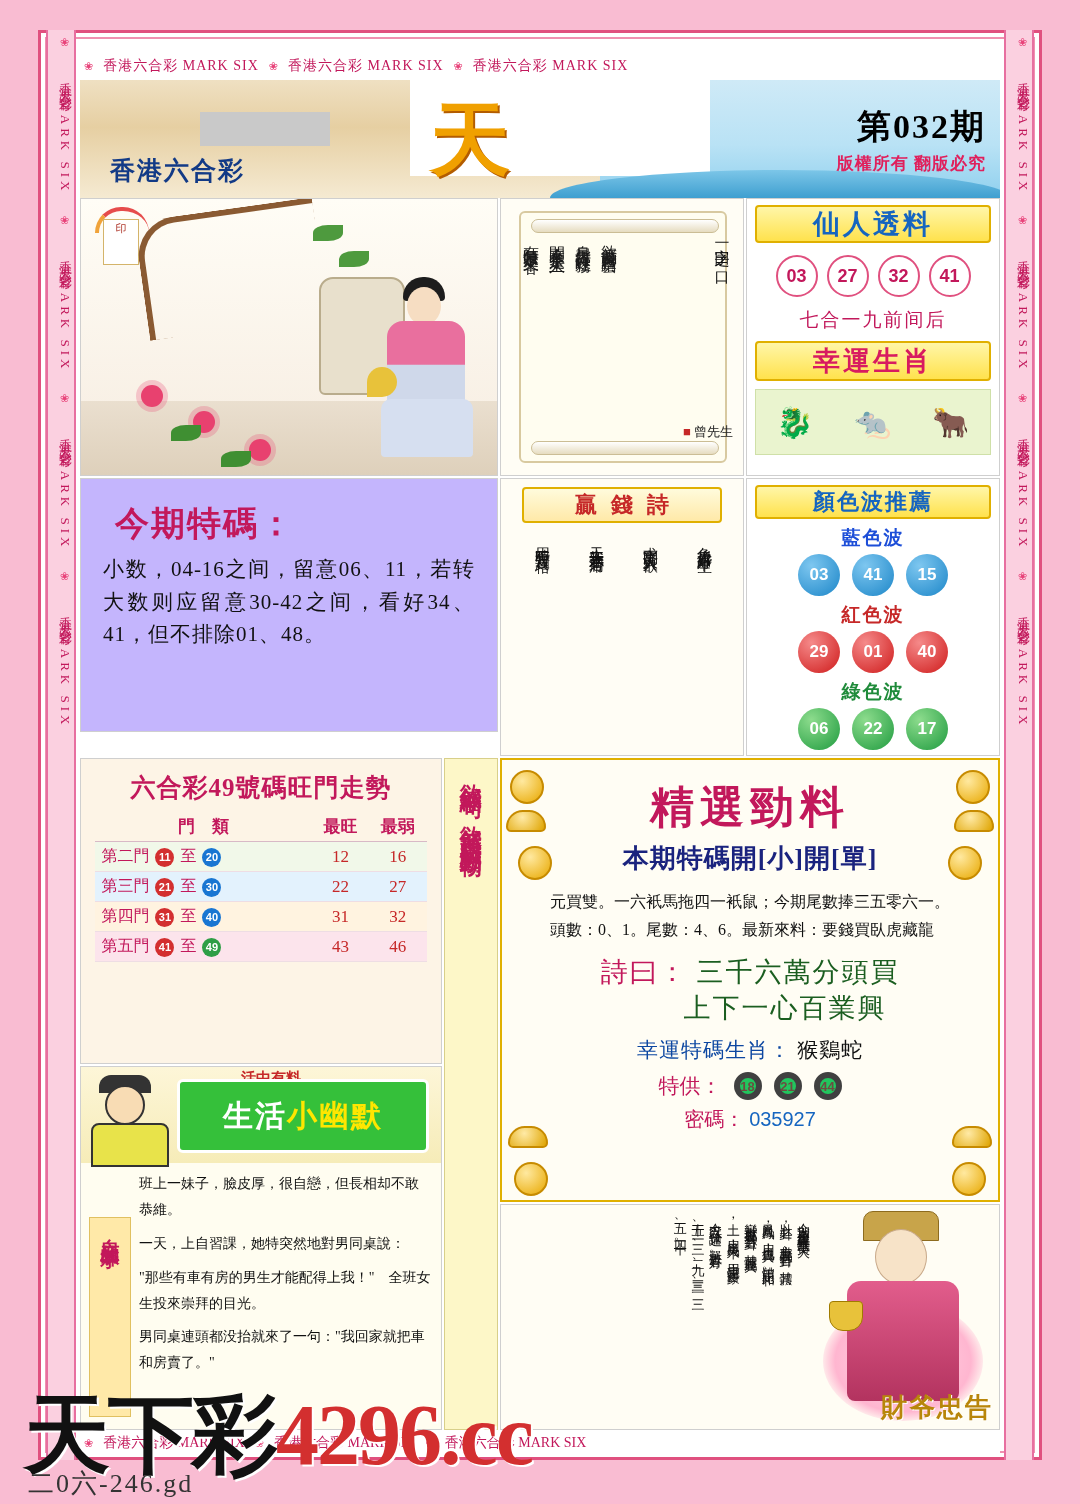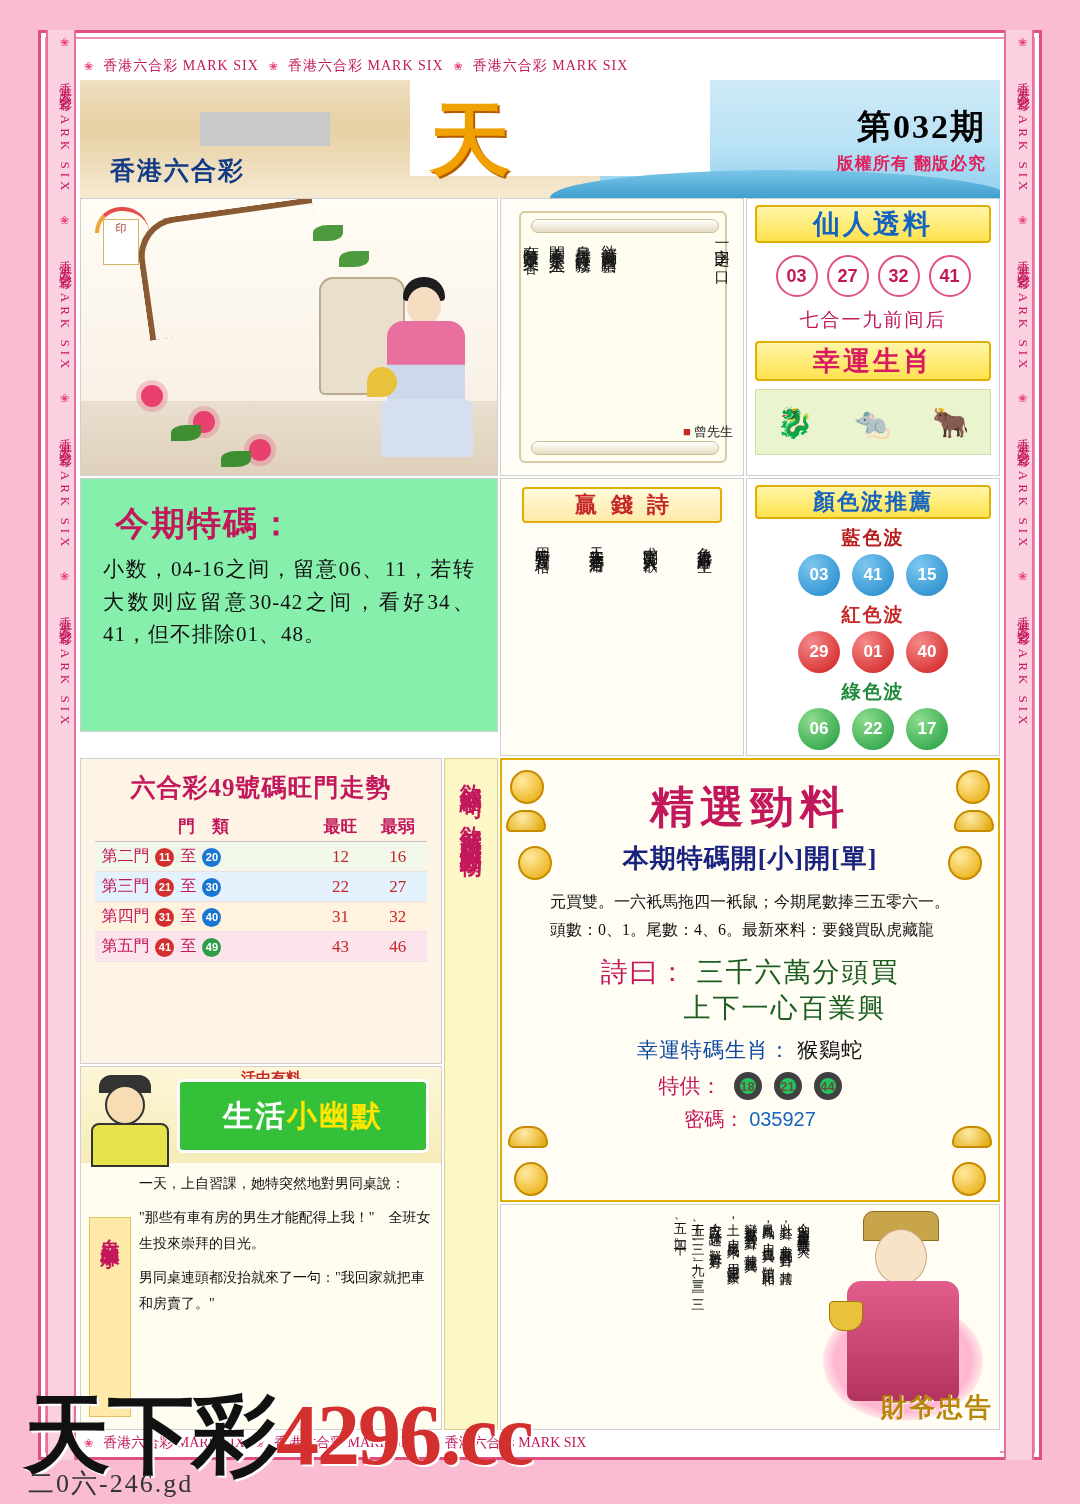--- a/index.html
+++ b/index.html
@@ -253,21 +253,21 @@
   }
   .zodiac-strip {
     margin:8px; height:66px; background:#eaf4cf; border:1px solid #cfe0a8;
     display:flex; align-items:center; justify-content:space-around;
     font-size:30px;
   }
 
   
   .special-box {
     position:absolute; left:0; top:280px; width:418px; height:254px;
-    background:#86efac; border:1px solid #cfcfcf; overflow:hidden;
+    background:#c4b5fd; border:1px solid #cfcfcf; overflow:hidden;
   }
   .special-title {
     font-family:"Liberation Serif", serif;
     font-size:34px; font-weight:bold; color:#c2185b;
     margin:22px 0 6px 34px; letter-spacing:2px;
   }
   .special-body {
     margin:0 22px; font-family:"Liberation Serif", serif;
     font-size:21px; line-height:1.55; color:#111; letter-spacing:1px;
     text-align:justify;
@@ -299,21 +299,21 @@
     border:2px solid #e0b000; border-radius:4px;
     display:flex; align-items:center; justify-content:center;
     font-family:"Liberation Serif", serif; font-size:22px; font-weight:bold;
     color:#1565c0; letter-spacing:2px;
   }
   .color-group { margin-top:6px; text-align:center; }
   .color-group .lbl {
     font-family:"Liberation Serif", serif; font-size:19px; font-weight:bold;
     letter-spacing:2px;
   }
-  .lbl.blue { color:#b91c1c; }
+  .lbl.blue { color:#1d4ed8; }
   .lbl.red { color:#c62828; }
   .lbl.green { color:#1f8b3a; }
   .color-group .balls { display:flex; justify-content:center; gap:12px; margin-top:3px; }
 
   
   .trend-box {
     position:absolute; left:0; top:560px; width:362px; height:306px;
     background:#fdf4e6; border:1px solid #cfcfcf; overflow:hidden;
   }
   .trend-title {
@@ -749,20 +749,21 @@
         <div class="hb-tag">活中有料</div>
         <div class="hb-green">
           <span class="w">生活</span>
           <span class="y">小幽默</span>
         </div>
       </div>
       <div class="humour-side">
         <div class="vtext">自恋的妹子</div>
       </div>
       <div class="humour-text">
+        <p>班上一妹子，臉皮厚，很自戀，但長相却不敢恭維。</p>
         <p>一天，上自習課，她特突然地對男同桌說：</p>
         <p>"那些有車有房的男生才能配得上我！"　全班女生投來崇拜的目光。</p>
         <p>男同桌連頭都没抬就來了一句："我回家就把車和房賣了。"</p>
       </div>
     </div>
 
     <div class="promo-box">
       <div class="promo-deco-l">
         <div class="coin" style="left:6px; top:4px;"></div>
         <div class="ingot" style="left:2px; top:44px;"></div>

